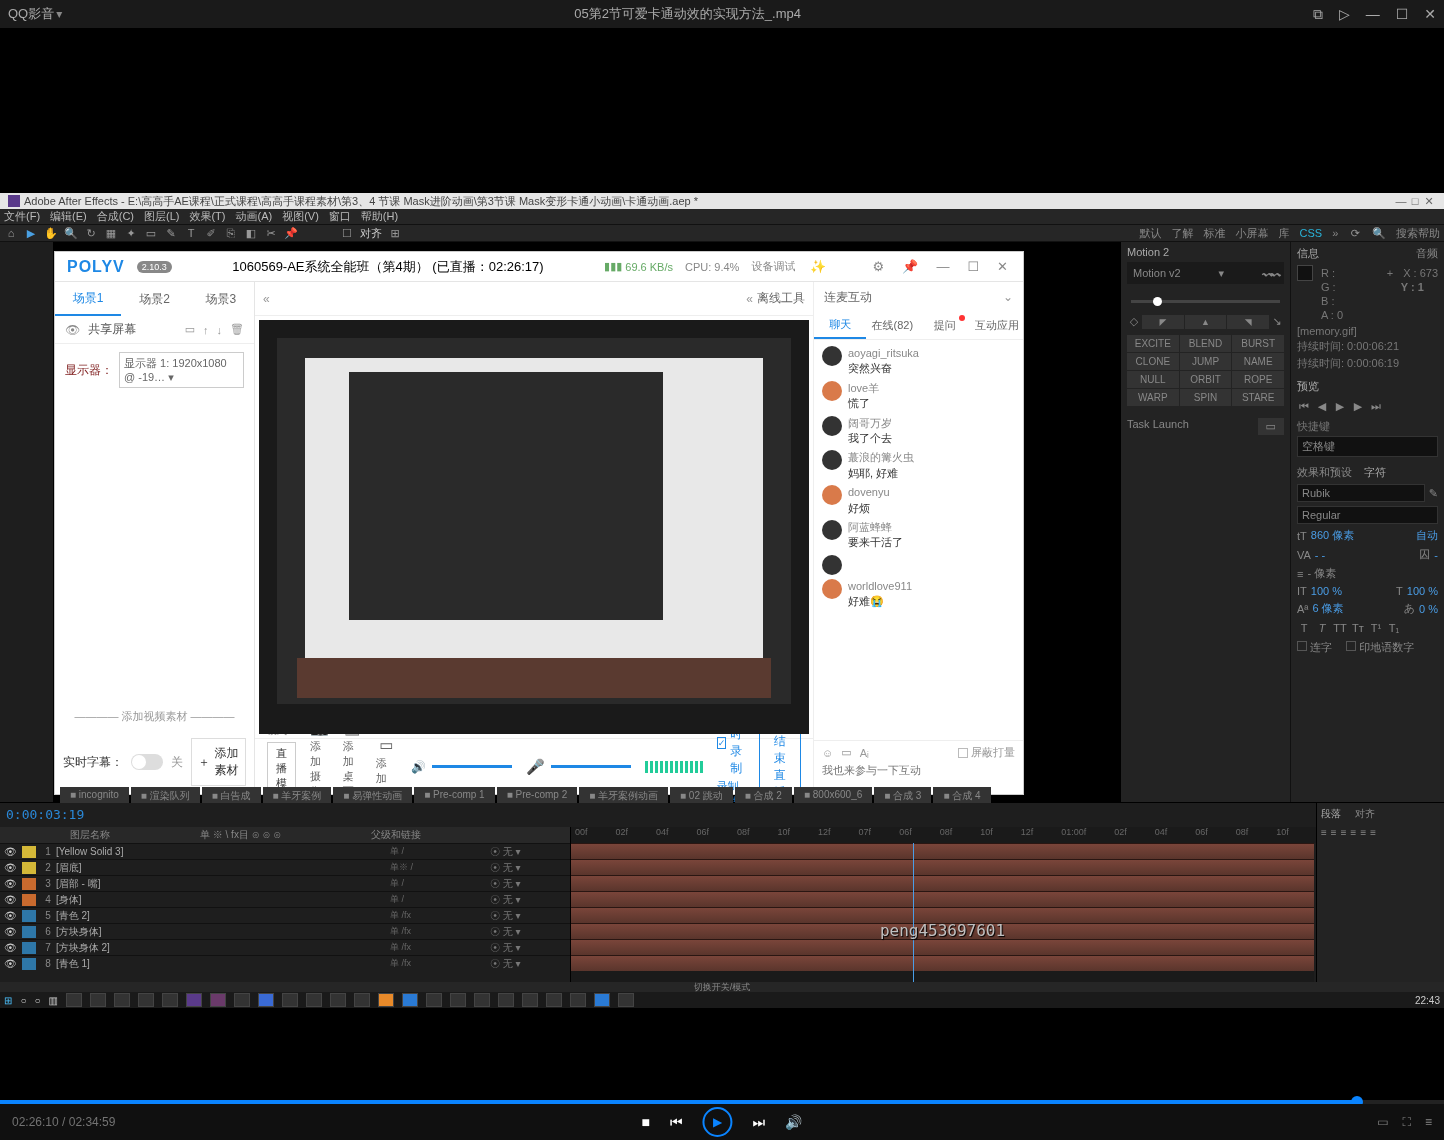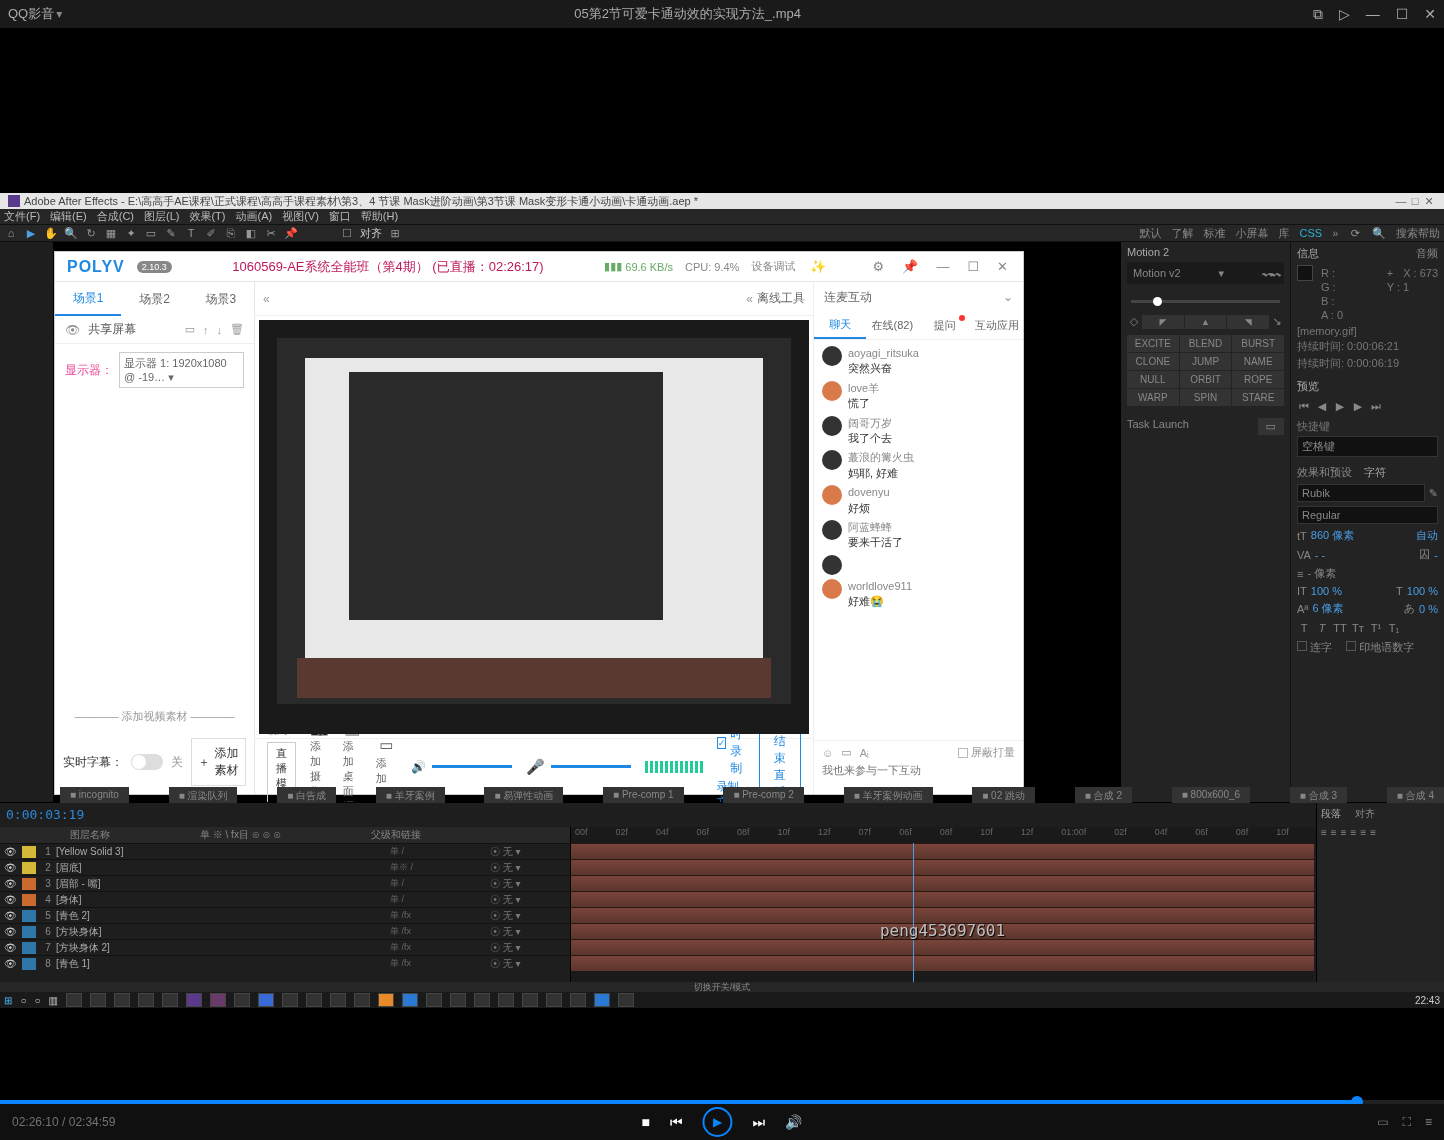--- a/index.html
+++ b/index.html
@@ -42,37 +42,37 @@
 .ae-toolbar .right .teal { color:#2ab3d8; }
 
 
 .panel-left { position:absolute; left:0; top:49px; width:54px; bottom:170px; background:#1e1e1e; border-right:1px solid #000; }
 
 
 .polyv { position:absolute; left:54px; top:58px; width:970px; height:544px; background:#fff; border:1px solid #ccc; color:#333; font-size:12px; display:flex; flex-direction:column; }
 .polyv-header { height:30px; display:flex; align-items:center; padding:0 12px; gap:12px; border-bottom:1px solid #e5e5e5; }
 .polyv-header .logo { color:#1e88e5; font-weight:bold; font-size:16px; letter-spacing:1px; }
 .polyv-header .ver { background:#888; color:#fff; font-size:9px; padding:1px 5px; border-radius:8px; }
-.polyv-header .live-title { flex:1; text-align:center; font-size:13px; color:#be185d; }
+.polyv-header .live-title { flex:1; text-align:center; font-size:13px; color:#000000; }
 .polyv-header .stat { color:#6a6; font-size:11px; display:flex; align-items:center; gap:3px;}
 .polyv-header .cpu { color:#888; font-size:11px; }
 .polyv-header .dev { color:#888; font-size:11px; }
 .polyv-header .hicon { color:#888; font-size:13px; cursor:pointer; padding:0 3px; }
 
 .polyv-body { flex:1; display:flex; min-height:0; }
 .polyv-left { width:200px; border-right:1px solid #e5e5e5; display:flex; flex-direction:column; }
 .polyv-tabs { height:34px; display:flex; }
 .polyv-tabs .tab { flex:1; display:flex; align-items:center; justify-content:center; color:#666; cursor:pointer; }
 .polyv-tabs .tab.active { color:#1e88e5; border-bottom:2px solid #1e88e5; }
 .polyv-share { height:28px; display:flex; align-items:center; padding:0 10px; gap:8px; border-bottom:1px solid #eee; }
 .polyv-share .eye { color:#888; }
 .polyv-share .lbl { flex:1; color:#555; }
 .polyv-share .ic { color:#999; cursor:pointer; font-size:11px; }
 .polyv-left .row { padding:8px 10px; display:flex; align-items:center; gap:6px; }
-.polyv-left .row .label { color:#ec4899; }
+.polyv-left .row .label { color:#7f1d1d; }
 .polyv-left .row .select { flex:1; border:1px solid #ccc; padding:3px 4px; font-size:11px; color:#666; background:#fff; }
 .polyv-left .fill { flex:1; }
 .polyv-left .add-media { text-align:center; color:#999; padding:6px; font-size:11px; }
 .polyv-left .bottomrow { display:flex; align-items:center; padding:8px 8px; gap:8px; }
 .polyv-left .bottomrow .toggle { width:32px; height:16px; background:#ddd; border-radius:8px; position:relative; }
 .polyv-left .bottomrow .toggle::after { content:''; width:14px; height:14px; background:#fff; border-radius:50%; position:absolute; top:1px; left:1px; }
 .polyv-left .bottomrow .addbtn { flex:1; border:1px solid #ddd; padding:6px; text-align:center; display:flex; align-items:center; justify-content:center; gap:4px; cursor:pointer; }
 
 .polyv-center { flex:1; display:flex; flex-direction:column; background:#fff; min-width:0;}
 .polyv-center .ctoolbar { height:34px; display:flex; align-items:center; padding:0 8px; border-bottom:1px solid #eee;}
@@ -130,21 +130,21 @@
 .ae-right .colB .swatch { width:16px;height:16px;background:#111;border:1px solid #444; }
 .ae-right .colB .line { display:flex; gap:10px; margin:2px 0; color:#777;}
 .ae-right .colB .grp { margin-top:8px;}
 .ae-right .colB .controls { display:flex; gap:4px; margin:6px 0;}
 .ae-right .colB .controls span{ width:14px; text-align:center;}
 .ae-right .colB .fontrow{ display:flex; gap:4px; margin:4px 0; align-items:center;}
 .ae-right .colB .fontinput{ flex:1; background:#111; border:1px solid #333; padding:2px 4px; color:#888;}
 
 
 .ae-timeline { position:absolute; left:0; right:0; bottom:16px; height:190px; background:#1e1e1e; border-top:1px solid #000;}
-.ae-timeline .tabs { position:absolute; top:-16px; left:0; right:0; height:16px; display:flex; gap:2px; padding-left:60px;justify-content:space-between;}
+.ae-timeline .tabs { position:absolute; top:-16px; left:0; right:0; height:16px; display:flex; gap:2px; padding-left:60px;}
 .ae-timeline .tabs .ttab { background:#333; color:#888; font-size:10px; padding:2px 10px;}
 .ae-timeline .tc { position:absolute; top:4px; left:6px; color:#2a88d8; font-size:13px; font-family:monospace;}
 .ae-timeline .layerhead{ position:absolute; top:24px; left:0; width:570px; height:16px; background:#282828; color:#888; font-size:10px; display:flex; align-items:center; padding-left:70px; gap:90px;}
 .ae-timeline .layers { position:absolute; top:40px; left:0; width:570px; bottom:10px; }
 .ae-timeline .layers .layer { height:16px; display:flex; align-items:center; padding-left:4px; font-size:10px; border-top:1px solid #111;}
 .ae-timeline .layers .layer .eye{width:14px;}
 .ae-timeline .layers .layer .sw{ width:14px; height:12px; margin:0 4px;}
 .ae-timeline .layers .layer .idx{ width:16px; text-align:center; color:#888;}
 .ae-timeline .layers .layer .name{ flex:1; color:#aaa;}
 .ae-timeline .layers .layer .flags{ width:100px; color:#666; font-size:9px;}
@@ -504,21 +504,21 @@
               </div>
             <div class="line">
                 <span>A : 0</span>
               </div>
           </div>
           <div style="margin-left:auto;">
             <div class="line">
                 <span>+</span>
                 <span>X : 673</span>
               </div>
-            <div class="line" style="justify-content:flex-start;">
+            <div class="line" style="justify-content:center;font-weight:bold;">
                 <span>Y : 1</span>
               </div>
           </div>
         </div>
         <div class="line">[memory.gif]</div>
         <div class="line">持续时间: 0:00:06:21</div>
         <div class="line">持续时间: 0:00:06:19</div>
         <div class="grp">
           <div style="color:#aaa;">预览</div>
           <div class="controls">

